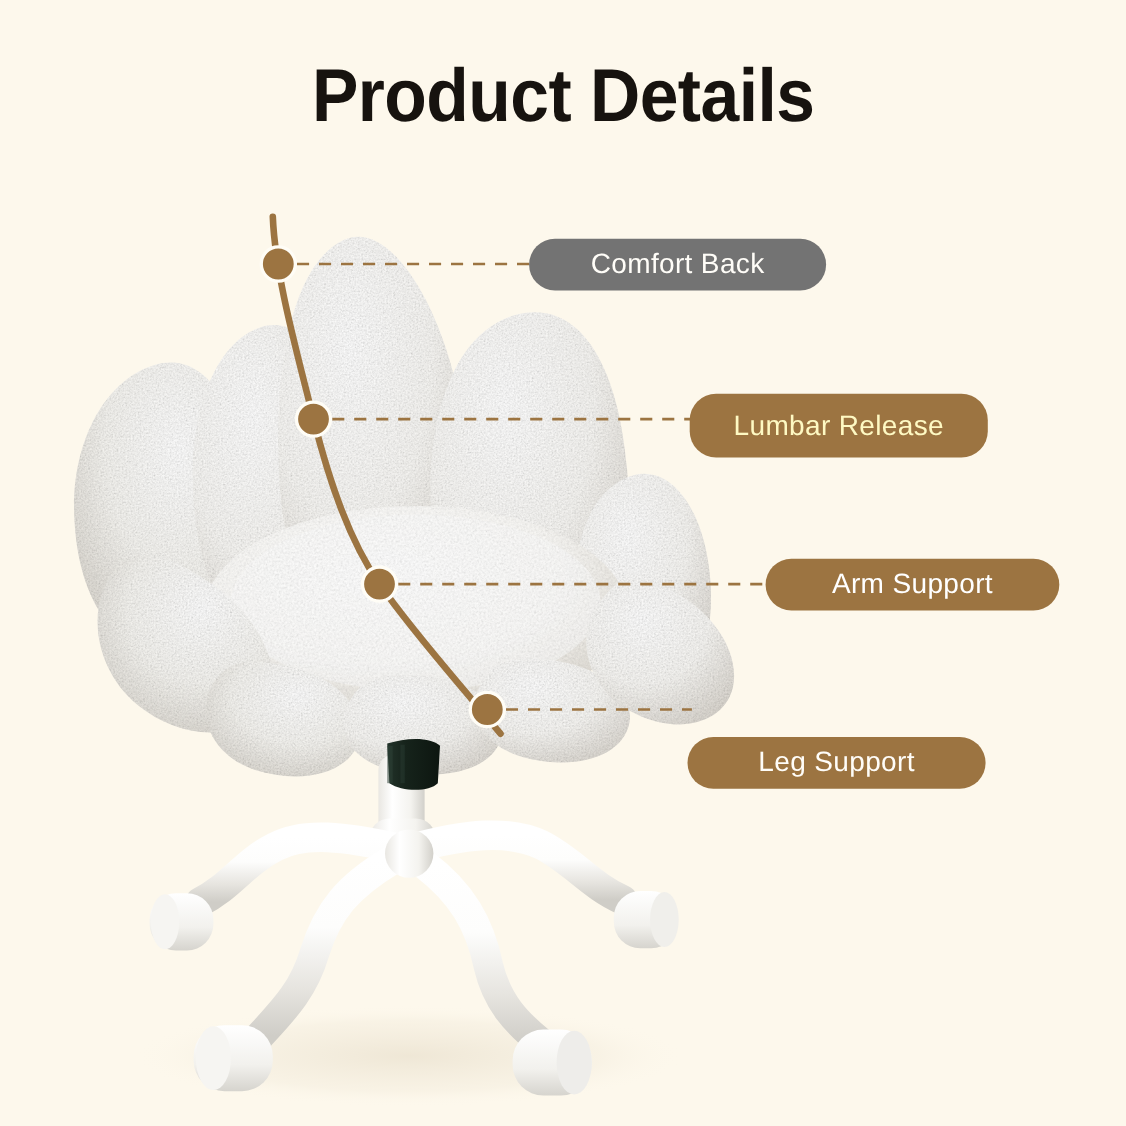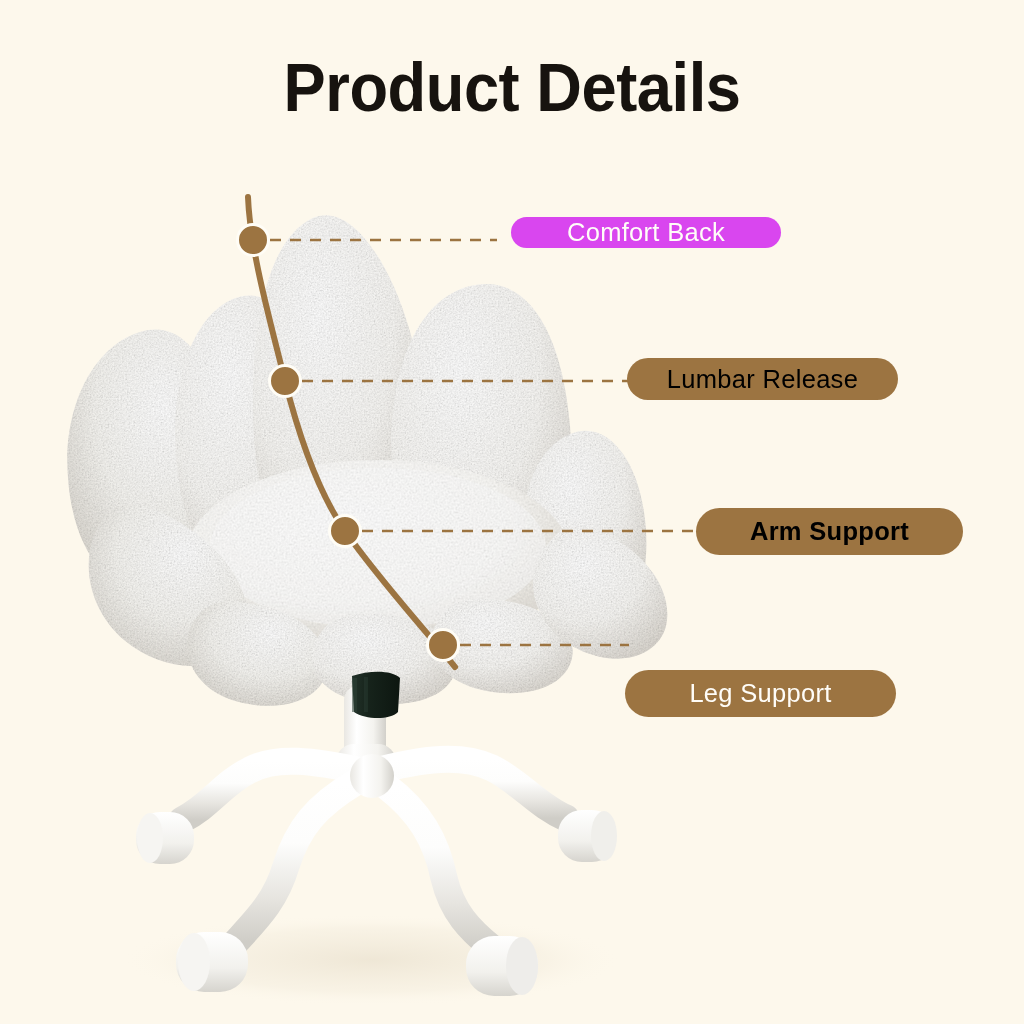--- a/index.html
+++ b/index.html
@@ -256,21 +256,21 @@
       <line x1="362" y1="531" x2="700" y2="531" stroke="#9c7441"></line>
       <line x1="460" y1="645" x2="629" y2="645" stroke="#9c7441"></line>
     </g>
   </svg>
 
   <div class="hotspot" id="dot-comfort-back" style="left: 253px; top: 240px; background: rgb(156, 116, 65);"></div>
   <div class="hotspot" id="dot-lumbar-release" style="left: 285px; top: 381px; background: rgb(156, 116, 65);"></div>
   <div class="hotspot" id="dot-arm-support" style="left: 345px; top: 531px; background: rgb(156, 116, 65);"></div>
   <div class="hotspot" id="dot-leg-support" style="left: 443px; top: 645px; background: rgb(156, 116, 65);"></div>
 
-  <div class="pill" id="pill-comfort-back" style="left: 511px; top: 217px; width: 270px; height: 31px; background: #d946ef; color: rgb(255, 253, 248);">Comfort Back</div>
-
-  <div class="pill" id="pill-lumbar-release" style="left: 627px; top: 358px; width: 271px; height: 42px; background: rgb(156, 116, 65); color: #000000;">Lumbar Release</div>
-
-  <div class="pill" id="pill-arm-support" style="left: 696px; top: 508px; width: 267px; height: 47px; background: rgb(156, 116, 65); color: #000000; font-weight: bold;">Arm Support</div>
+  <div class="pill" id="pill-comfort-back" style="left: 481px; top: 217px; width: 270px; height: 47px; background: #737373; color: rgb(255, 253, 248);">Comfort Back</div>
+
+  <div class="pill" id="pill-lumbar-release" style="left: 627px; top: 358px; width: 271px; height: 58px; background: rgb(156, 116, 65); color: #fef9c3;">Lumbar Release</div>
+
+  <div class="pill" id="pill-arm-support" style="left: 696px; top: 508px; width: 267px; height: 47px; background: rgb(156, 116, 65); color: #ffffff;">Arm Support</div>
 
   <div class="pill" id="pill-leg-support" style="left: 625px; top: 622px; width: 271px; height: 47px; background: rgb(156, 116, 65); color: rgb(255, 253, 248);">Leg Support</div>
 
 </div>
 
 </body></html>

